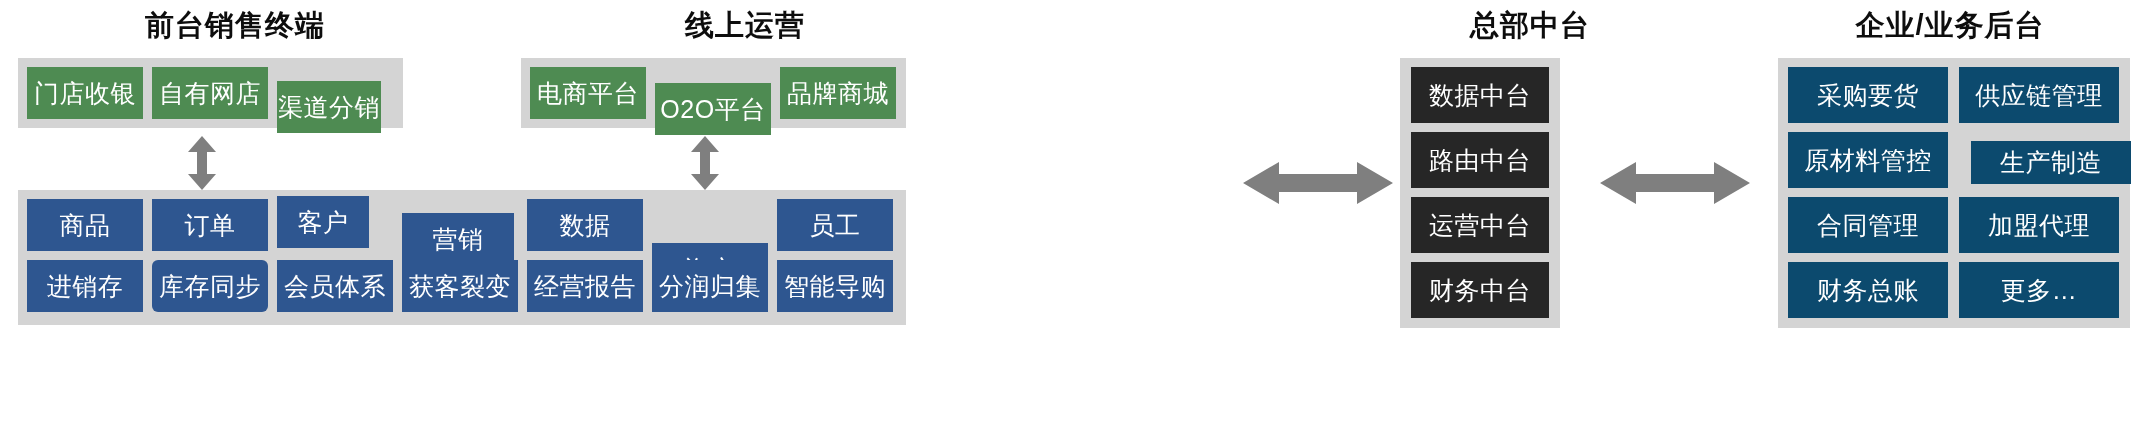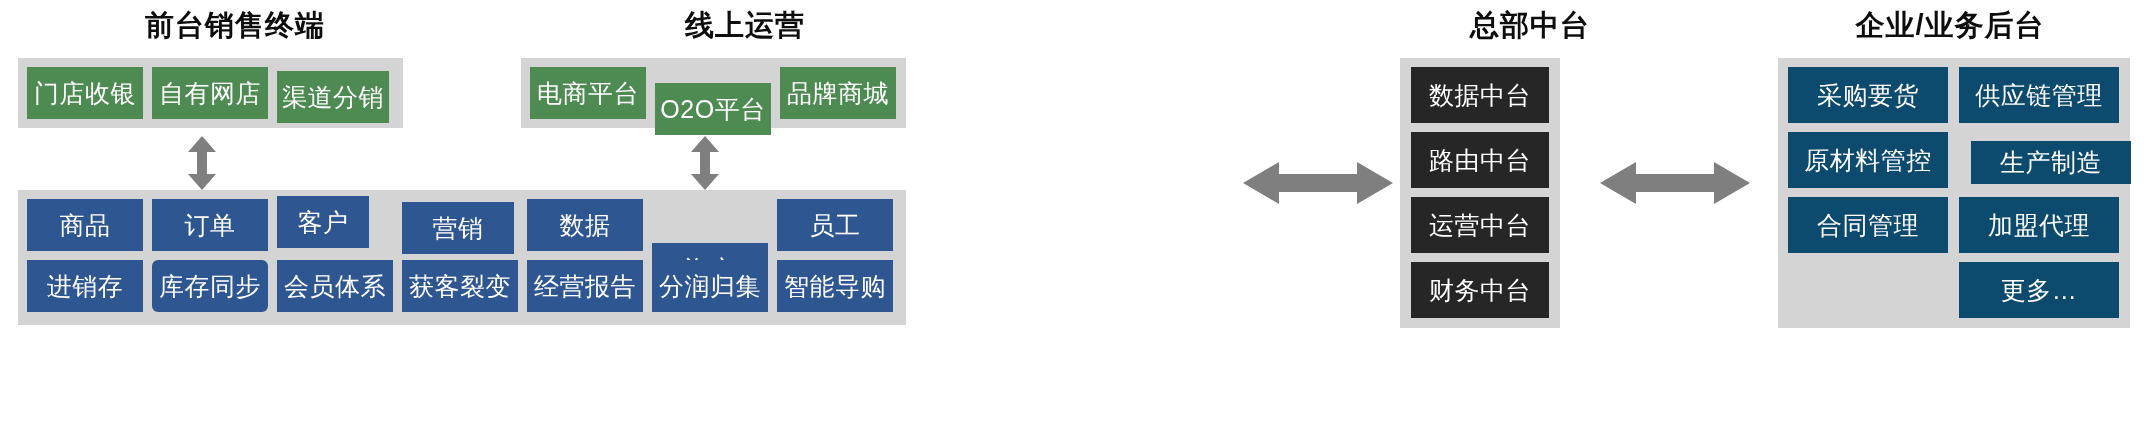--- a/index.html
+++ b/index.html
@@ -61,21 +61,21 @@
 
   <div class="sec-title" style="left:570px;top:6px;width:350px;">线上运营</div>
 
   <div class="sec-title" style="left:1390px;top:6px;width:280px;">总部中台</div>
 
   <div class="sec-title" style="left:1760px;top:6px;width:380px;">企业/业务后台</div>
 
   <div class="panel" style="left:18px;top:58px;width:385px;height:70px;">
     <div class="cell green" style="left:9px;top:9px;width:116px;height:52px;">门店收银</div>
     <div class="cell green" style="left:134px;top:9px;width:116px;height:52px;">自有网店</div>
-    <div class="cell green" style="left:259px;top:13px;width:112px;height:52px;text-align:right;">渠道分销</div>
+    <div class="cell green" style="left:259px;top:23px;width:104px;height:52px;text-align:right;">渠道分销</div>
   </div>
 
   <div class="panel" style="left:521px;top:58px;width:385px;height:70px;">
     <div class="cell green" style="left:9px;top:9px;width:116px;height:52px;">电商平台</div>
     <div class="cell green" style="left:134px;top:25px;width:116px;height:52px;">O2O平台</div>
     <div class="cell green" style="left:259px;top:9px;width:116px;height:52px;">品牌商城</div>
   </div>
 
   <div class="arrow-v" style="left:185px;top:136px;">
     <svg width="34" height="54" viewBox="0 0 34 54">
@@ -87,21 +87,21 @@
     <svg width="34" height="54" viewBox="0 0 34 54">
       <path d="M17 0 L31 16 L22 16 L22 38 L31 38 L17 54 L3 38 L12 38 L12 16 L3 16 Z" fill="#7f7f7f"></path>
     </svg>
   </div>
 
   <div class="panel" style="left:18px;top:190px;width:888px;height:135px;">
 
     <div class="cell blue" style="left:9px;top:9px;width:116px;height:52px;">商品</div>
     <div class="cell blue" style="left:134px;top:9px;width:116px;height:52px;">订单</div>
     <div class="cell blue" style="left:259px;top:6px;width:92px;height:52px;">客户</div>
-    <div class="cell blue" style="left:384px;top:12px;width:112px;height:52px;">营销</div>
+    <div class="cell blue" style="left:384px;top:23px;width:112px;height:52px;">营销</div>
     <div class="cell blue" style="left:509px;top:9px;width:116px;height:52px;">数据</div>
     <div class="cell blue" style="left:634px;top:9px;width:116px;height:52px;margin-top:44px;">资产</div>
     <div class="cell blue" style="left:759px;top:9px;width:116px;height:52px;">员工</div>
 
     <div class="cell blue" style="left:9px;top:70px;width:116px;height:52px;">进销存</div>
     <div class="cell blue" style="left:134px;top:70px;width:116px;height:52px;border-radius:6px;">库存同步</div>
     <div class="cell blue" style="left:259px;top:70px;width:116px;height:52px;">会员体系</div>
     <div class="cell blue" style="left:384px;top:70px;width:116px;height:52px;">获客裂变</div>
     <div class="cell blue" style="left:509px;top:70px;width:116px;height:52px;">经营报告</div>
     <div class="cell blue" style="left:634px;top:70px;width:116px;height:52px;">分润归集</div>
@@ -130,16 +130,17 @@
   <div class="panel" style="left:1778px;top:58px;width:352px;height:270px;">
     <div class="cell red" style="left:10px;top:9px;width:160px;height:56px;">采购要货</div>
     <div class="cell red" style="left:181px;top:9px;width:160px;height:56px;">供应链管理</div>
 
     <div class="cell red" style="left:10px;top:74px;width:160px;height:56px;">原材料管控</div>
     <div class="cell red" style="left:193px;top:74px;width:160px;height:43px;margin-top:9px;">生产制造</div>
 
     <div class="cell red" style="left:10px;top:139px;width:160px;height:56px;">合同管理</div>
     <div class="cell red" style="left:181px;top:139px;width:160px;height:56px;">加盟代理</div>
 
+    <div class="cell red" style="left:10px;top:204px;width:160px;height:56px;">财务总账</div>
     <div class="cell red" style="left:181px;top:204px;width:160px;height:56px;">更多…</div>
   </div>
 
 </div>
 
 </body></html>

